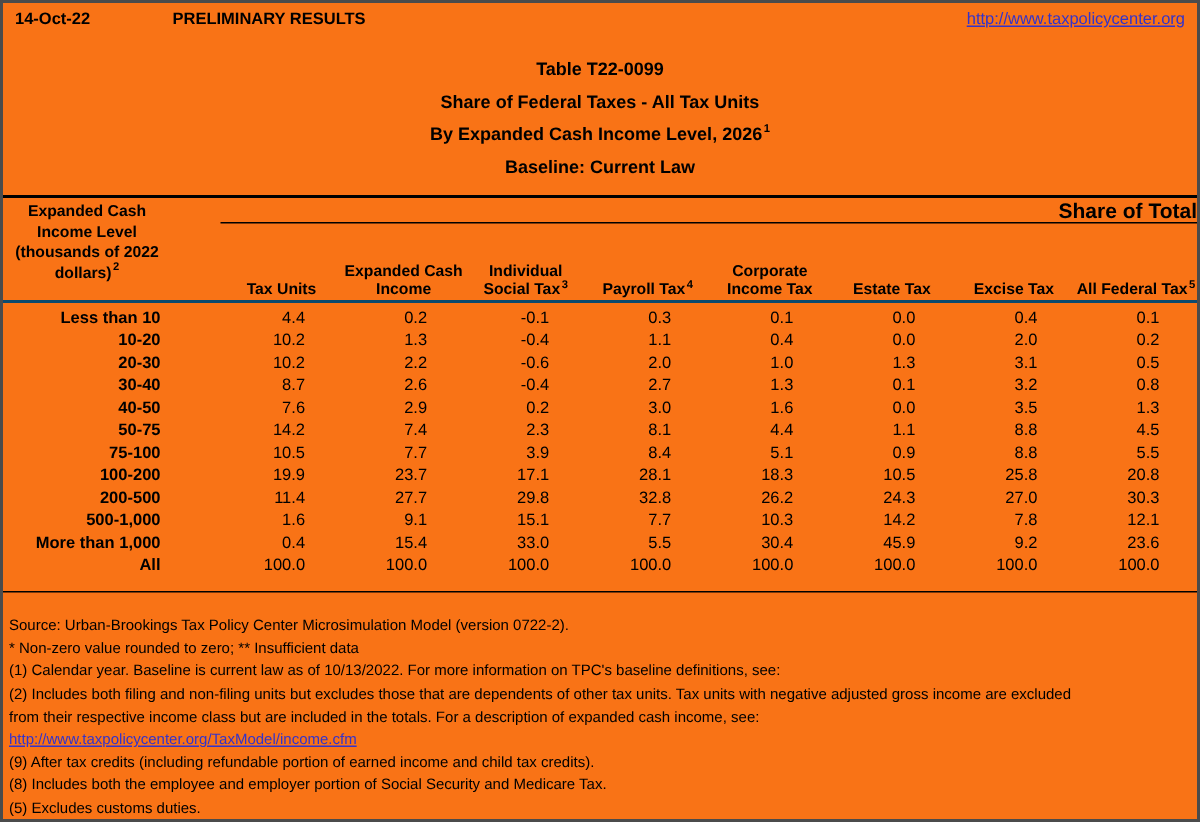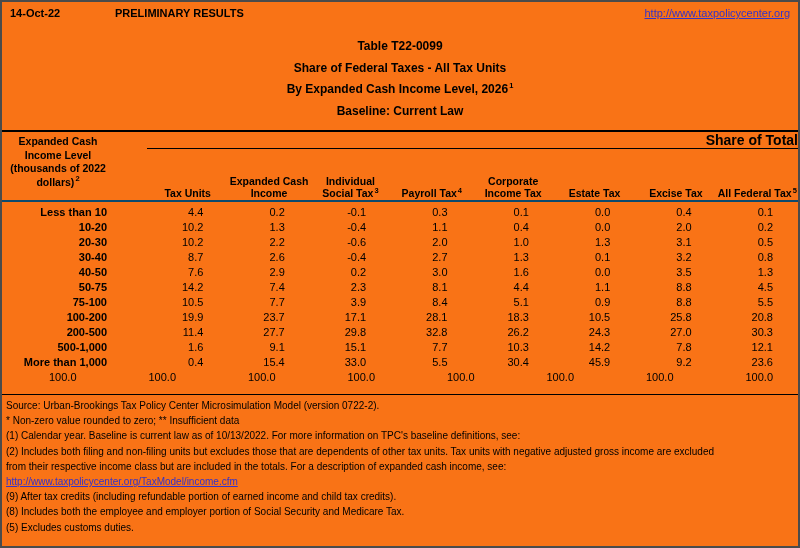--- a/index.html
+++ b/index.html
@@ -33,21 +33,21 @@
   .col-h { flex:1; text-align:center; font-weight:bold; font-size:10.5px; line-height:12.5px; }
 
   
   .rows { position:absolute; top:203px; left:0; right:0; }
   .row  { display:flex; height:15px; line-height:15px; font-size:11px; }
   .row-label { width:145px; box-sizing:border-box; text-align:right; padding-right:40px; font-weight:bold; }
   .cell { flex:1; box-sizing:border-box; text-align:right; padding-right:25px; }
 
   
   .footnotes { position:absolute; top:392px; left:0; right:0; bottom:0; box-sizing:border-box;
-               border-top:1.5px solid #000; padding:3px 4px 0 4px;
+               border-top:1.5px solid #000; padding:15px 4px 0 4px;
                font-size:10px; line-height:15.2px; white-space:nowrap; overflow:hidden; }
   .fn { display:block; }
   a.fn-link { display:block; color:var(--link); text-decoration:none; cursor:pointer; }
   a.fn-link.u { text-decoration:underline; }
 </style>
 </head>
 <body>
 
 <div class="page" style="--link: #3333cc;">
 
@@ -202,20 +202,21 @@
         <div class="cell">0.4</div>
         <div class="cell">15.4</div>
         <div class="cell">33.0</div>
         <div class="cell">5.5</div>
         <div class="cell">30.4</div>
         <div class="cell">45.9</div>
         <div class="cell">9.2</div>
         <div class="cell">23.6</div>
       </div>
       <div class="row">
+        <div class="row-label">All</div>
         <div class="cell">100.0</div>
         <div class="cell">100.0</div>
         <div class="cell">100.0</div>
         <div class="cell">100.0</div>
         <div class="cell">100.0</div>
         <div class="cell">100.0</div>
         <div class="cell">100.0</div>
         <div class="cell">100.0</div>
       </div>
     </div>

